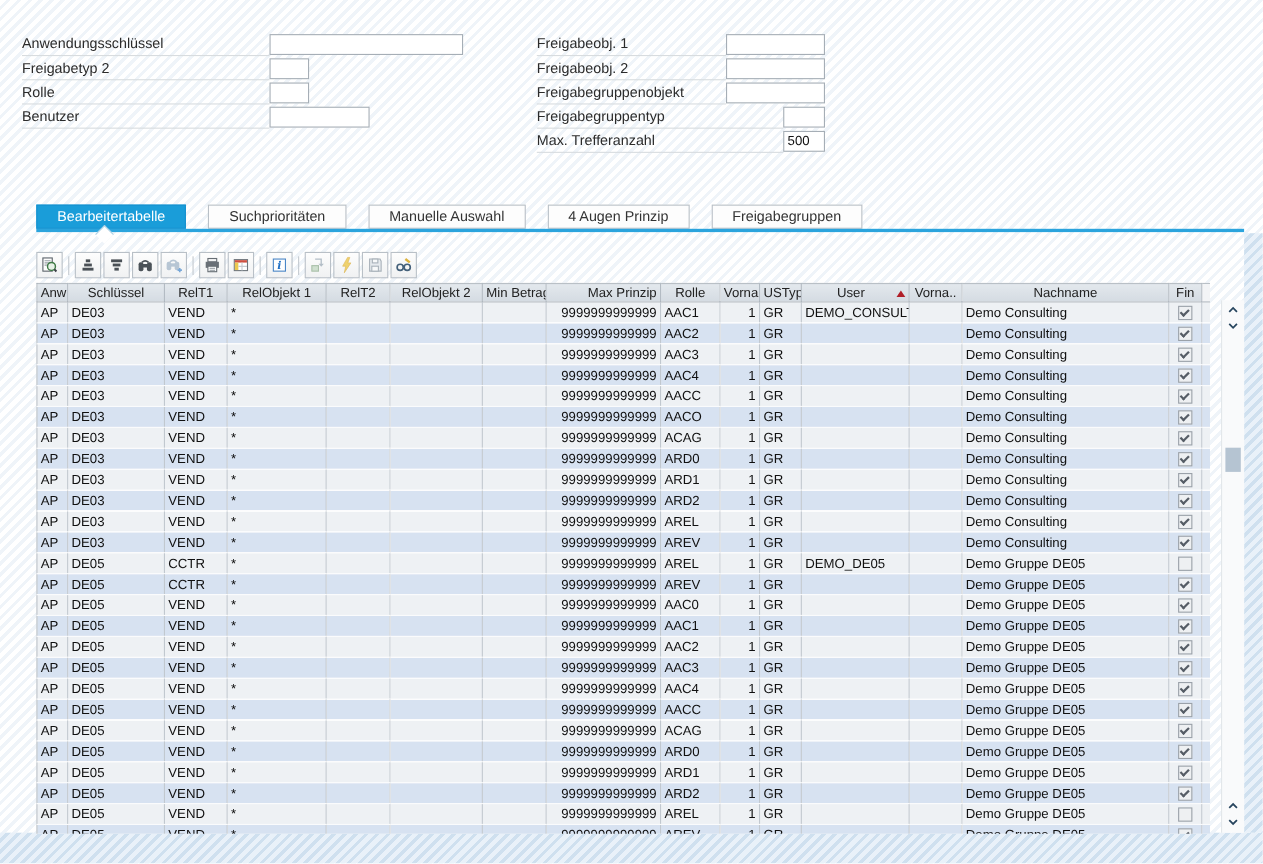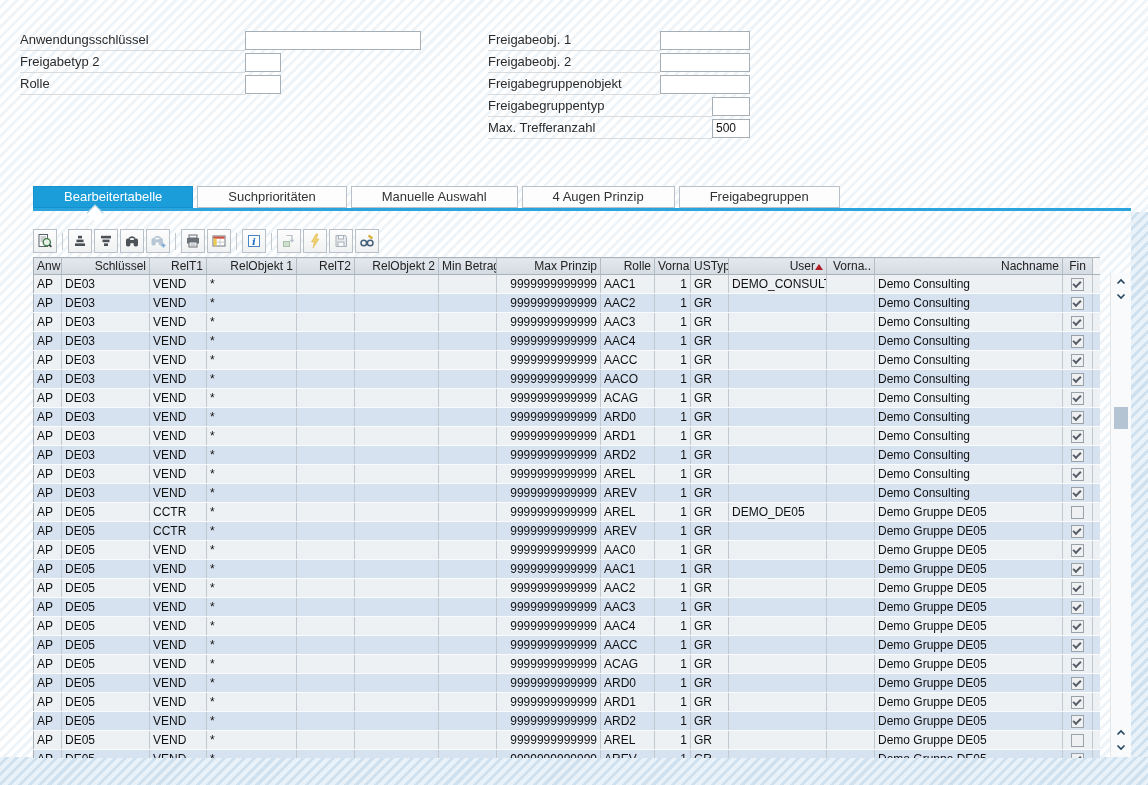--- a/index.html
+++ b/index.html
@@ -27,41 +27,41 @@
   .fc.tl{left:-3px;top:-3px;border-top-width:2px;border-left-width:2px;}
   .fc.tr{right:-3px;top:-3px;border-top-width:2px;border-right-width:2px;}
   .fc.bl{left:-3px;bottom:-3px;border-bottom-width:2px;border-left-width:2px;}
   .fc.br{right:-3px;bottom:-3px;border-bottom-width:2px;border-right-width:2px;}
   .mcbtn{box-sizing:border-box;width:21px;height:21px;margin-left:1px;padding:1px;
     border:1px solid #aab2ba;background:linear-gradient(#fdfdfd,#eef0f2);display:inline-flex;
     align-items:center;justify-content:center;}
 
   
   .tabbar{position:absolute;left:33px;top:186px;display:flex;}
-  .tab{box-sizing:border-box;height:22px;line-height:20px;padding:0 30px;margin-right:4px;
+  .tab{box-sizing:border-box;height:22px;line-height:20px;padding:0 18px;margin-right:20px;
     background:#fdfdfd;border:1px solid #b9c0c7;font-size:13px;color:#333;white-space:nowrap;cursor:default;}
   .tab.active{background:#1a9dd9;border-color:#1691cf;color:#fff;}
   .tab-underline{position:absolute;left:33px;top:208px;width:1098px;height:3px;background:#2ba4dd;}
   .tab-notch{position:absolute;left:89px;top:207px;width:11px;height:11px;background:#fff;
     transform:rotate(45deg);border-top:1px solid #a9cfe4;border-left:1px solid #a9cfe4;}
 
   
   .toolbar{position:absolute;left:33px;top:229px;height:24px;display:flex;align-items:center;}
   .tbtn{box-sizing:border-box;width:24px;height:24px;margin-right:2px;padding:2px;
     border:1px solid #b9c0c7;background:linear-gradient(#fdfdfd,#f0f1f2);
     display:inline-flex;align-items:center;justify-content:center;}
   .tsep{width:1px;height:17px;background:#c3c9cf;margin:0 5px 0 3px;}
 
   
   .grid{position:absolute;left:33px;top:257px;width:1067px;height:501px;overflow:hidden;background:#fff;}
   table{width:1067px;table-layout:fixed;border-collapse:collapse;}
   th{box-sizing:border-box;height:17px;font-size:12px;font-weight:normal;padding:0 3px;color:#222;
     background:linear-gradient(#e3e8ed,#d4dbe2);border-right:1px solid #b3bbc3;
     border-top:1px solid #a9b1b9;border-bottom:1px solid #a9b1b9;
-    text-align:right;white-space:nowrap;overflow:hidden;}
+    text-align:center;white-space:nowrap;overflow:hidden;}
   th:first-child{border-left:1px solid #a9b1b9;}
   td{box-sizing:border-box;height:19px;font-size:12px;padding:0 3px;color:#101010;
     border-right:1px solid #c1c8cf;border-bottom:1px solid #fafbfc;
     white-space:nowrap;overflow:hidden;}
   td:first-child{border-left:1px solid #a9b1b9;}
   tr.row-a td{background:#eef1f4;}
   tr.row-b td{background:#d7e2f1;}
   td.filler,th.filler{background:#f3f4f6;border-right:1px solid #a9b1b9;}
   .al-r{text-align:right;}
   .al-c{text-align:center;}
@@ -90,20 +90,24 @@
     <span class="flabel">Anwendungsschlüssel</span>
     <input class="inp" style="width: 176px;" value="">
   </div>
   <div class="frow" style="width:261px">
     <span class="flabel">Freigabetyp 2</span>
     <input class="inp" style="width: 36px;" value="">
   </div>
   <div class="frow" style="width:261px">
     <span class="flabel">Rolle</span>
     <input class="inp" style="width: 36px;" value="">
+  </div>
+  <div class="frow" style="width:316px">
+    <span class="flabel">Benutzer</span>
+    <input class="inp" style="width: 91px;" value="">
   </div>
 </div>
 
 <div class="fgroup fgroup-right">
   <div class="frow" style="width:262px">
     <span class="flabel">Freigabeobj. 1</span>
     <input class="inp" style="width: 90px;" value="">
   </div>
   <div class="frow" style="width:262px">
     <span class="flabel">Freigabeobj. 2</span>

